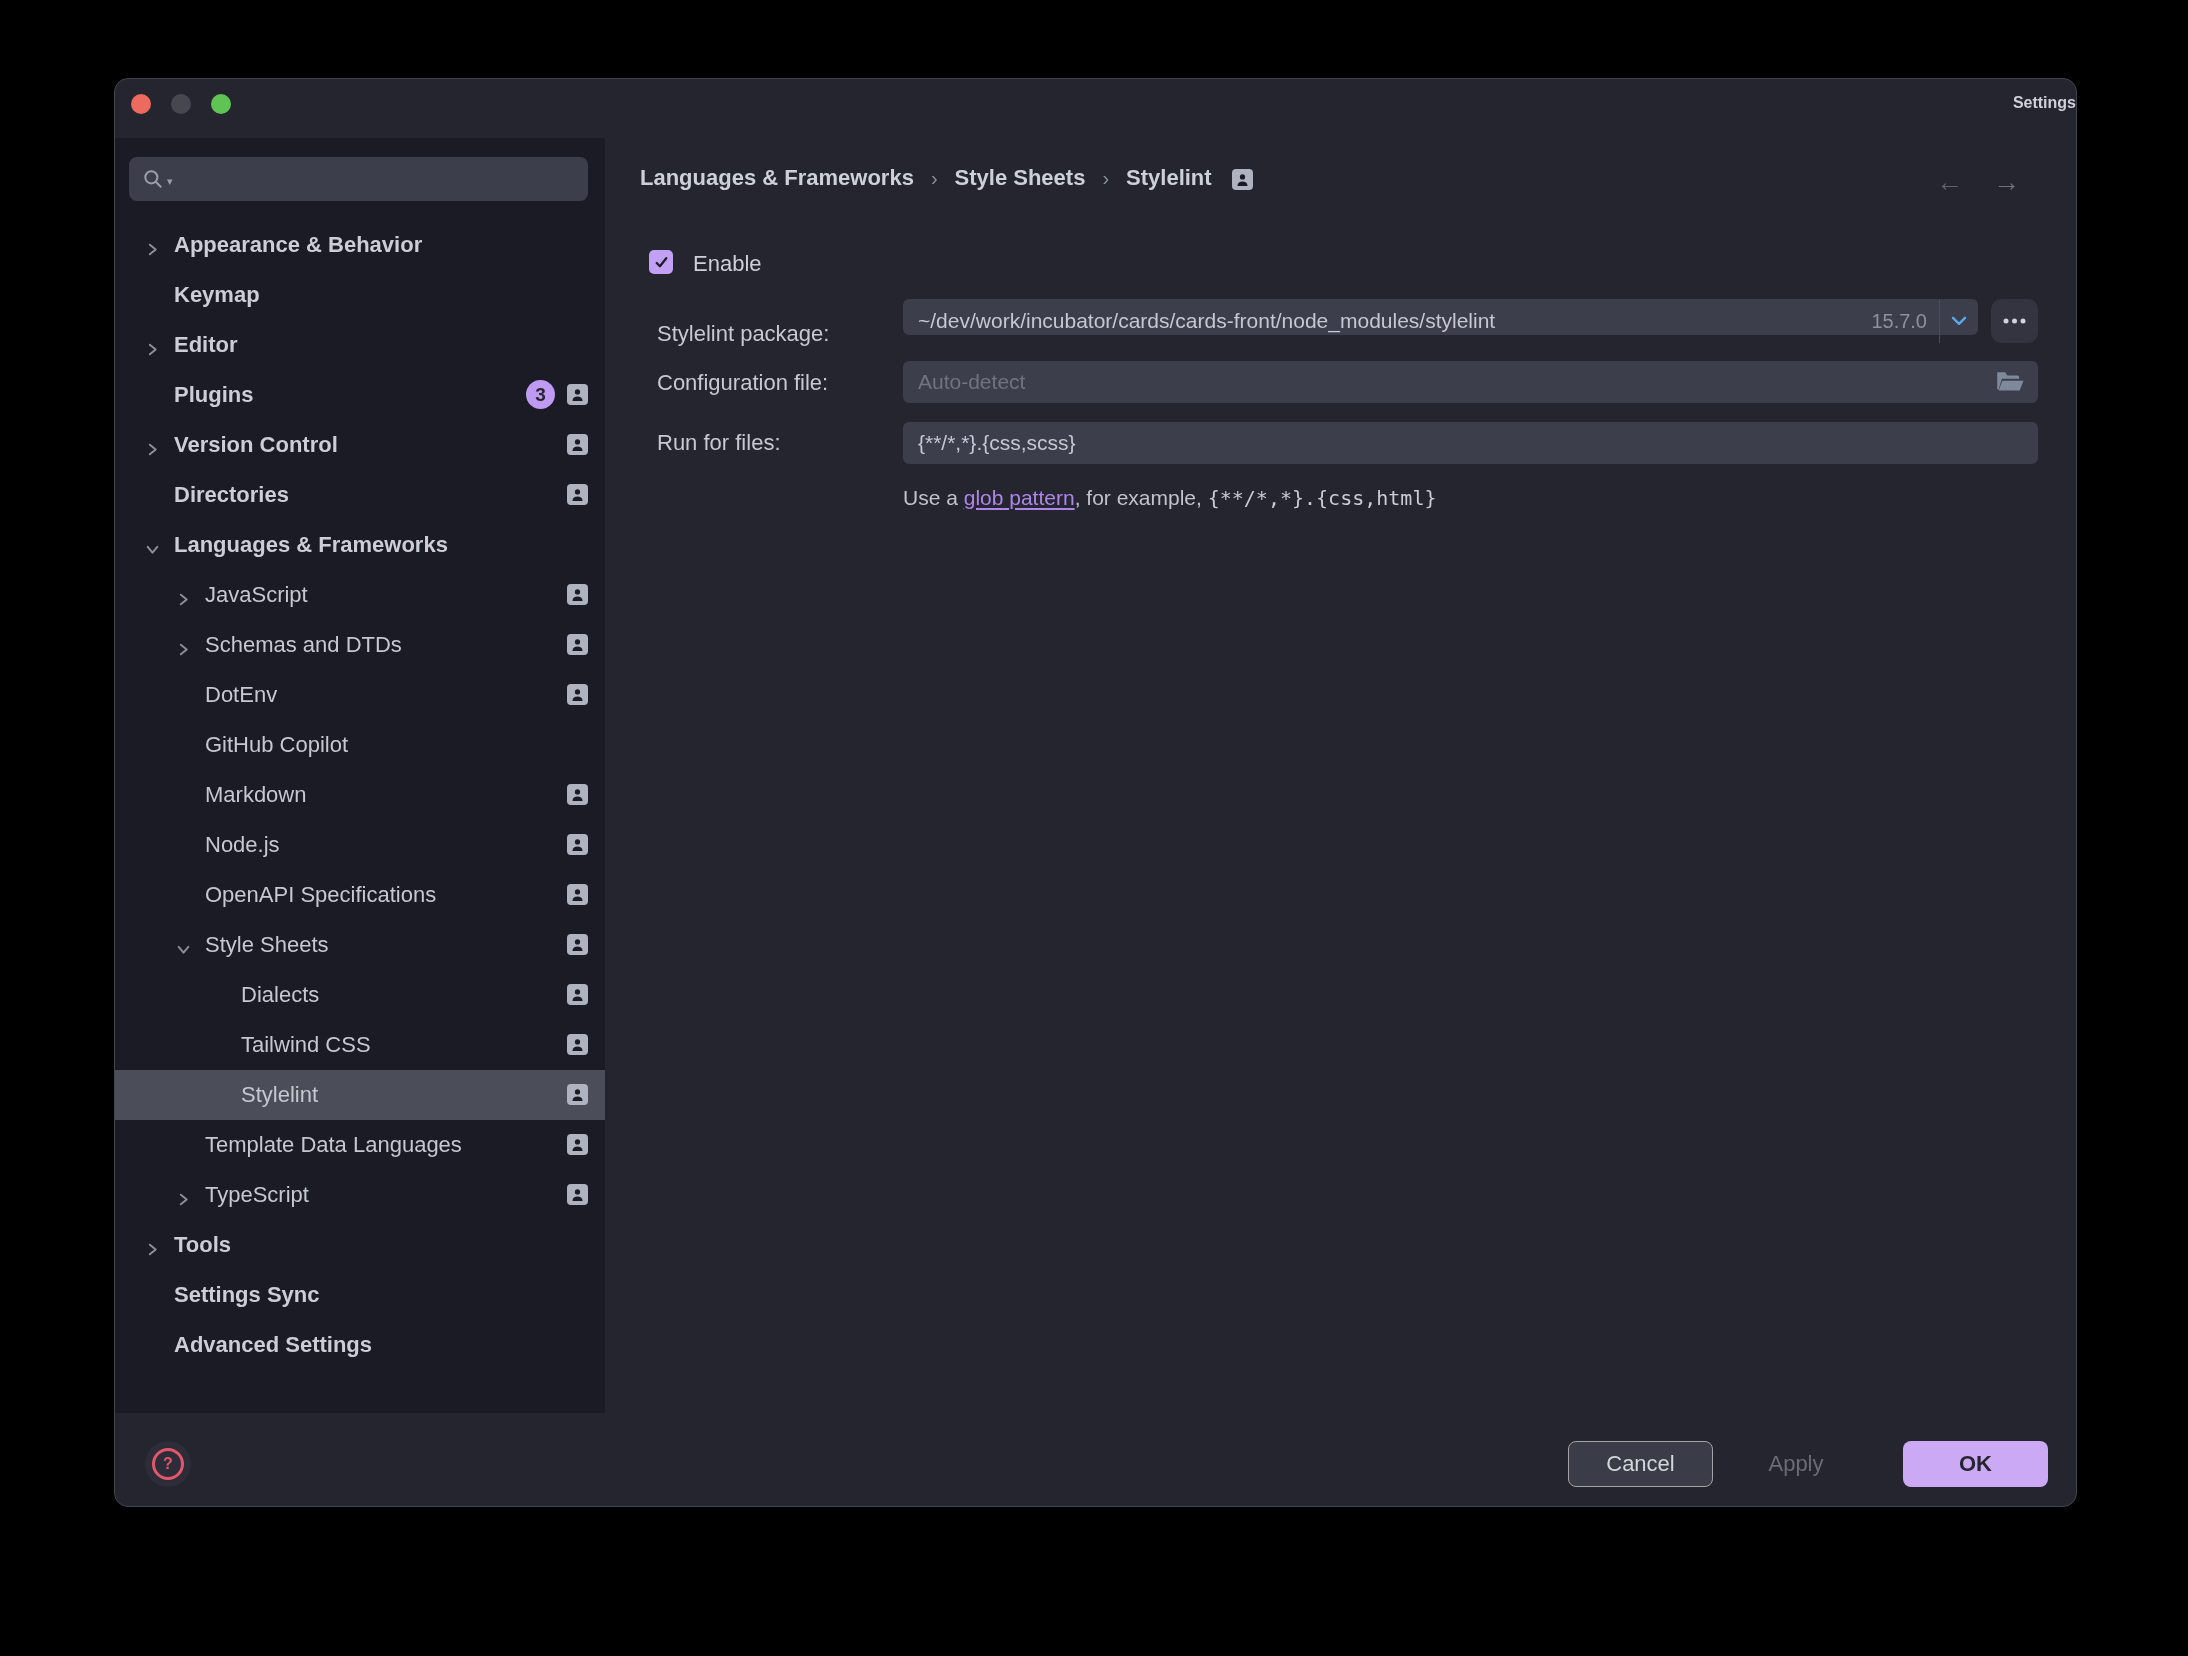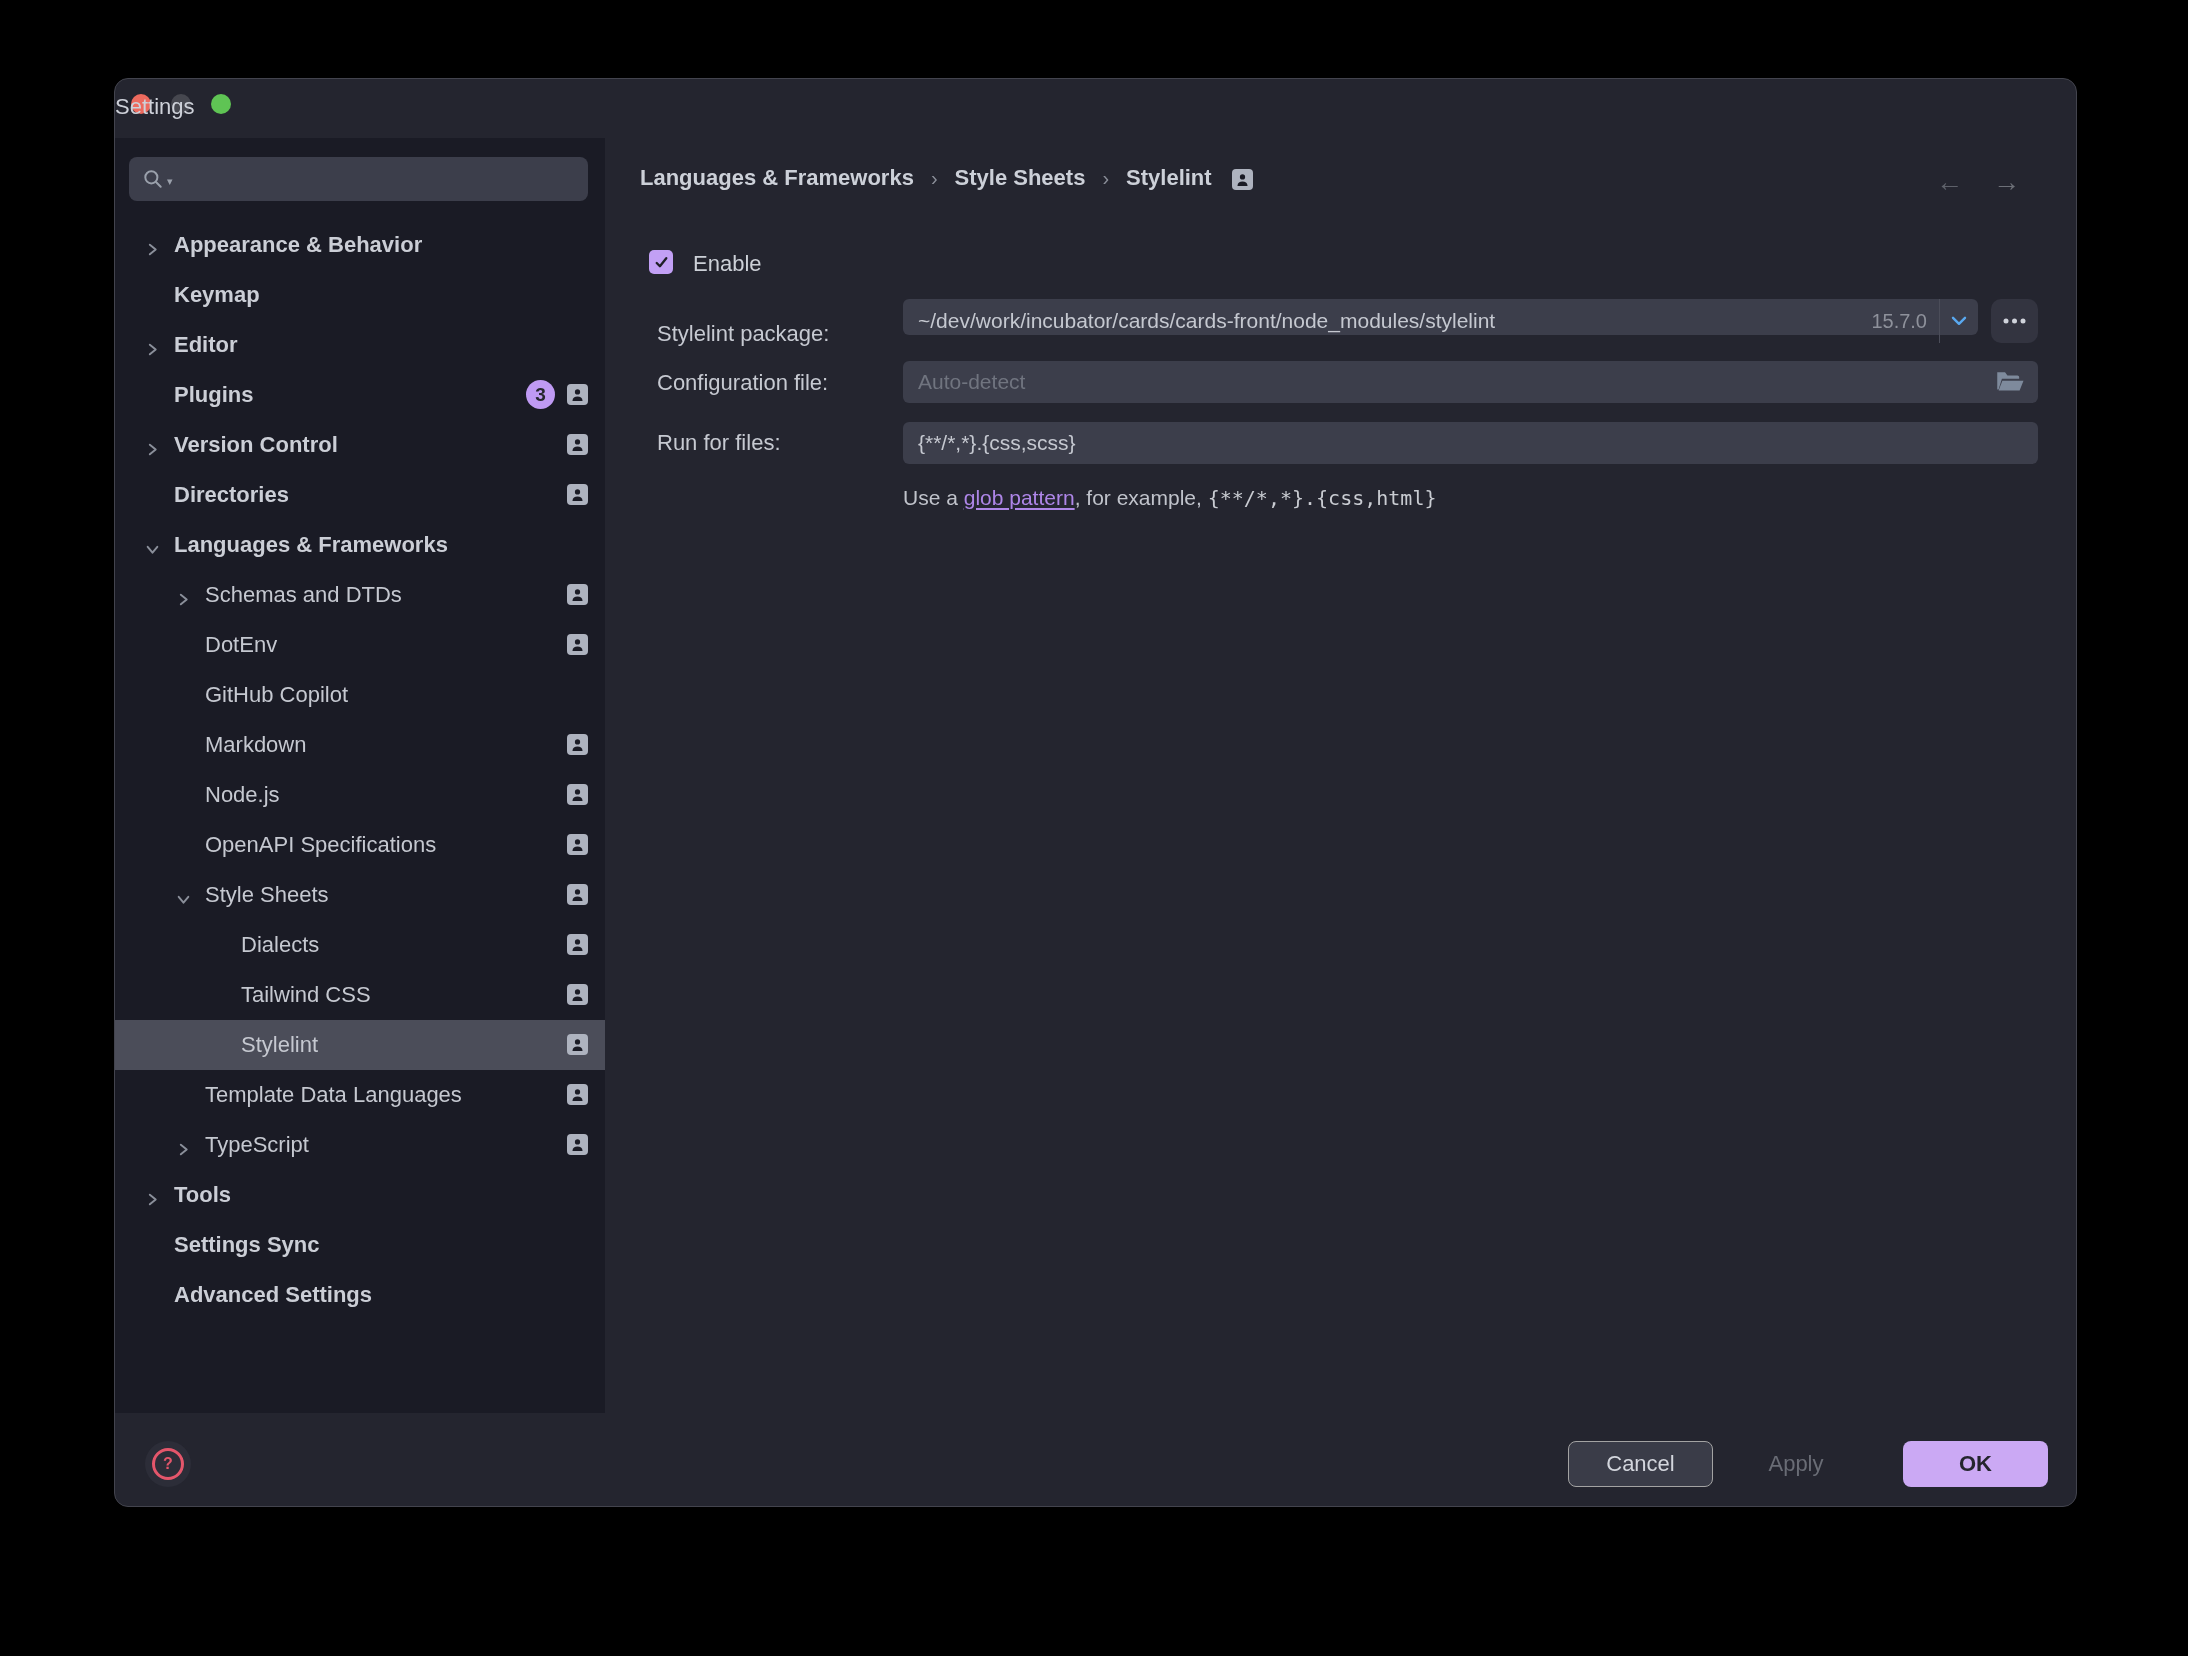--- a/index.html
+++ b/index.html
@@ -8,22 +8,22 @@
        -webkit-font-smoothing:antialiased;}
   .window{position:absolute;left:114px;top:78px;width:1963px;height:1429px;
           background:#24252f;border:1px solid #43444e;border-radius:14px;
           overflow:hidden;box-sizing:border-box;}
   
   .lights{position:absolute;left:16px;top:15px;display:flex;gap:20px;}
   .light{width:20px;height:20px;border-radius:50%;}
   .light.close{background:#ed6a5e;}
   .light.min{background:#46474f;}
   .light.zoom{background:#5fc454;}
-  .title{position:absolute;top:15px;left:0;width:100%;text-align:left;
-         font-size:22px;font-weight:400;color:#ced1d9;}
+  .title{position:absolute;top:15px;left:0;width:100%;text-align:right;
+         font-size:16px;font-weight:700;color:#ced1d9;}
   
   .sidebar{position:absolute;left:0;top:59px;width:490px;height:1275px;
            background:#1a1b25;overflow:hidden;}
   .search{position:absolute;left:14px;top:19px;width:459px;height:44px;
           background:#3c3e4b;border-radius:8px;display:flex;align-items:center;
           padding-left:13px;box-sizing:border-box;gap:3px;}
   .search .caret{color:#9aa0ab;font-size:11px;margin-top:4px;}
   .tree{position:absolute;top:82px;left:0;width:100%;}
   .trow{height:50px;display:flex;align-items:center;font-size:22px;
         color:#c5c8d0;position:relative;}
@@ -196,20 +196,35 @@
   </svg>
 </span>
           <span>Languages &amp; Frameworks</span>
         </div>
         <div class="trow lvl1">
           <span class="chev collapsed">
   <svg width="15" height="15" viewBox="0 0 14 14">
     <path d="M4.5 2.5L10 7l-5.5 4.5" stroke="#8a8f9a" stroke-width="1.8" fill="none" stroke-linecap="round" stroke-linejoin="round"></path>
   </svg>
 </span>
+          <span>JavaScript</span>
+          <span class="sync">
+  <svg class="sync-svg" width="21" height="21" viewBox="0 0 16 16">
+    <rect width="16" height="16" rx="3" fill="#aeb3bf"></rect>
+    <circle cx="8" cy="6" r="2" fill="#1a1b25"></circle>
+    <path d="M4.2 12.6c0-2 1.7-3.1 3.8-3.1s3.8 1.1 3.8 3.1v.4H4.2z" fill="#1a1b25"></path>
+  </svg>
+</span>
+        </div>
+        <div class="trow lvl1">
+          <span class="chev collapsed">
+  <svg width="15" height="15" viewBox="0 0 14 14">
+    <path d="M4.5 2.5L10 7l-5.5 4.5" stroke="#8a8f9a" stroke-width="1.8" fill="none" stroke-linecap="round" stroke-linejoin="round"></path>
+  </svg>
+</span>
           <span>Schemas and DTDs</span>
           <span class="sync">
   <svg class="sync-svg" width="21" height="21" viewBox="0 0 16 16">
     <rect width="16" height="16" rx="3" fill="#aeb3bf"></rect>
     <circle cx="8" cy="6" r="2" fill="#1a1b25"></circle>
     <path d="M4.2 12.6c0-2 1.7-3.1 3.8-3.1s3.8 1.1 3.8 3.1v.4H4.2z" fill="#1a1b25"></path>
   </svg>
 </span>
         </div>
         <div class="trow lvl1">

